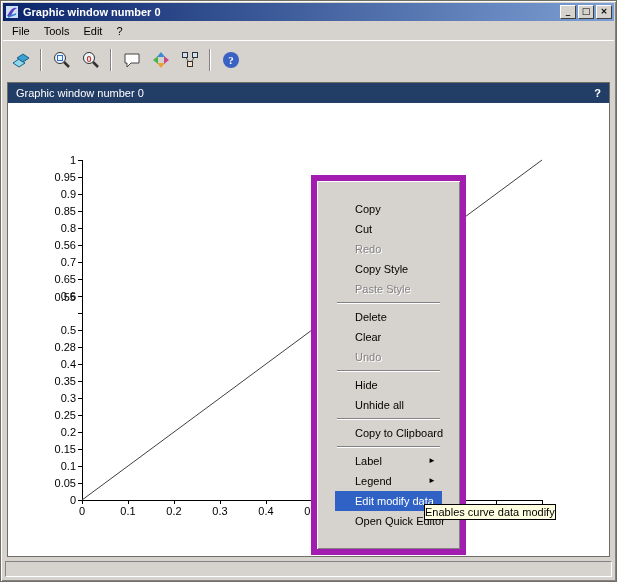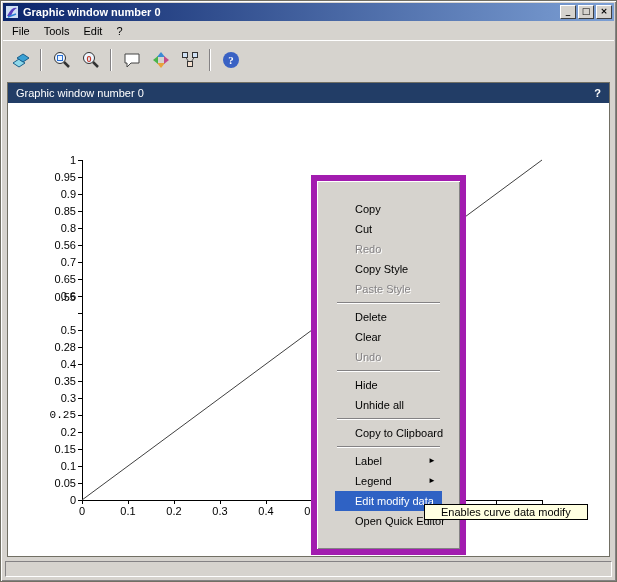--- a/index.html
+++ b/index.html
@@ -67,21 +67,21 @@
   .cmi{ height:20px; line-height:20px; padding-left:20px; position:relative; color:#000; white-space:nowrap; }
   .cmi.dis{ color:#848284; text-shadow:1px 1px 0 #ffffff; }
   .cmi.hl{ background:var(--highlight,#2f62c4); color:#fff; text-shadow:none; }
   .carrow{ position:absolute; right:6px; top:0; font-size:8px; }
   .csep{ height:2px; border-top:1px solid #848284; border-bottom:1px solid #ffffff; margin:3px 2px; }
 
   
   .tooltip{
     position:absolute; left:416px; top:401px; z-index:20;
     background:var(--tooltip_bg,#ffffe1); border:1px solid #000; color:#000;
-    padding:1px 16px; font-size:11px; white-space:nowrap;
+    padding:1px 0; font-size:11px; white-space:nowrap;
   }
 
   
   .statusbar{ height:16px; flex:0 0 16px; margin:0 2px 2px 2px;
               border:1px solid; border-color:#848284 #ffffff #ffffff #848284; }
 </style>
 </head>
 <body>
 
 <div class="window">
@@ -226,21 +226,21 @@
           <div class="cmi"><span class="clabel">Legend</span><span class="carrow">►</span></div>
           <div class="cmi hl"><span class="clabel">Edit modify data</span></div>
           <div class="cmi"><span class="clabel">Open Quick Editor</span></div>
         </div>
       <div class="tooltip">Enables curve data modify</div>
     <div class="ylab" style="top: 391px;">0</div>
         <div class="ylab" style="top: 374px;">0.05</div>
         <div class="ylab" style="top: 357px;">0.1</div>
         <div class="ylab" style="top: 340px;">0.15</div>
         <div class="ylab" style="top: 323px;">0.2</div>
-        <div class="ylab" style="top: 306px; font-family: Liberation Mono, monospace;">0.25</div>
+        <div class="ylab" style="top: 306px;">0.25</div>
         <div class="ylab" style="top: 289px;">0.3</div>
         <div class="ylab" style="top: 272px;">0.35</div>
         <div class="ylab" style="top: 255px;">0.4</div>
         <div class="ylab" style="top: 238px;">0.28</div>
         <div class="ylab" style="top: 221px;">0.5</div>
         <div class="ylab" style="top: 188px;">0.55</div>
         <div class="ylab" style="top: 187px;">0.6</div>
         <div class="ylab" style="top: 170px;">0.65</div>
         <div class="ylab" style="top: 153px;">0.7</div>
         <div class="ylab" style="top: 136px;">0.56</div>

